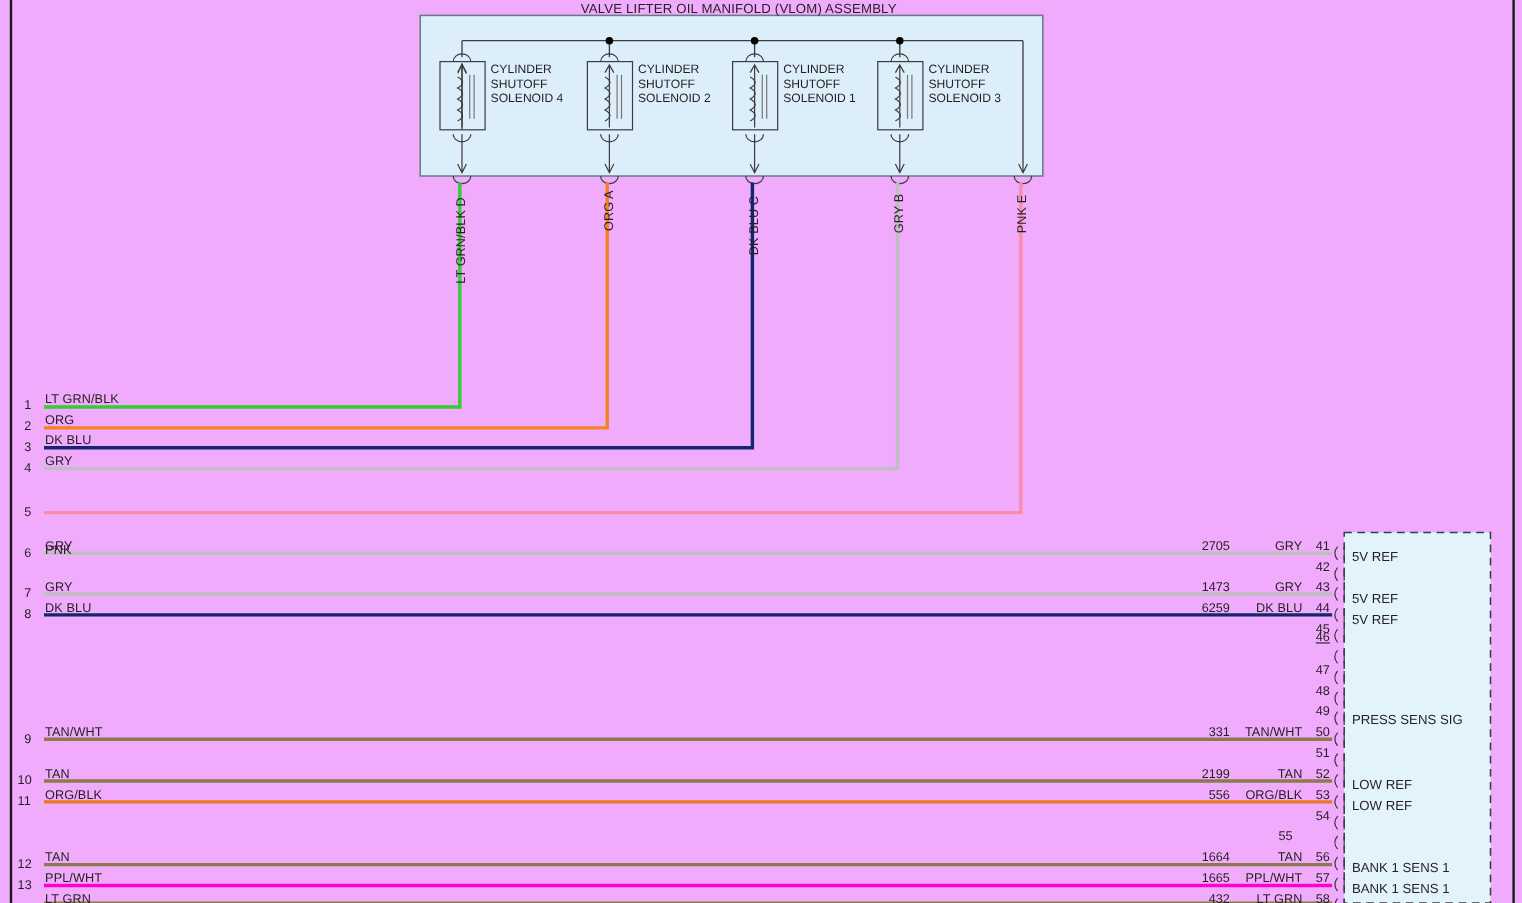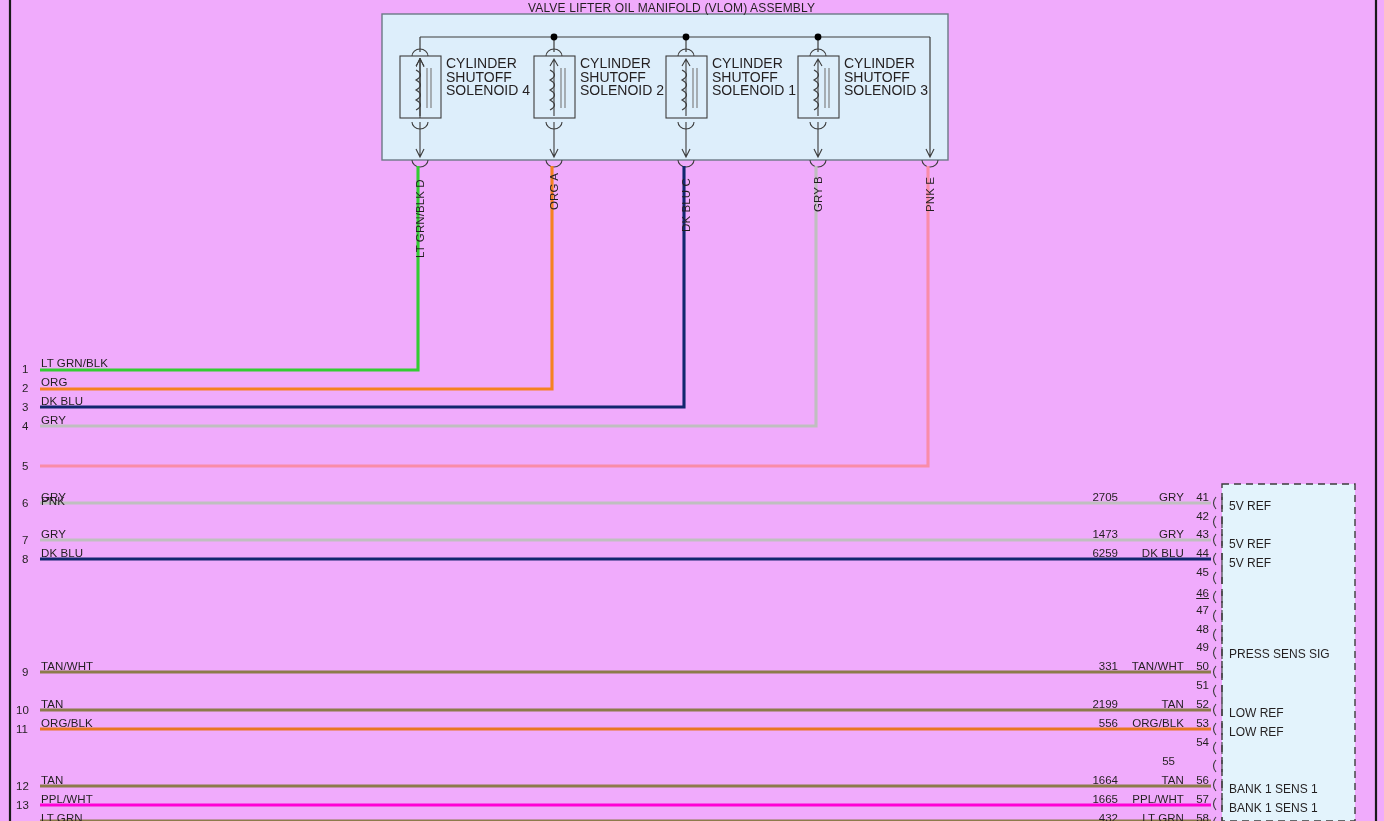--- a/index.html
+++ b/index.html
@@ -3,21 +3,21 @@
 <meta charset="utf-8">
 <style>
   html,body{margin:0;padding:0;background:#ffffff;}
   body{font-family:"Liberation Sans",sans-serif;}
   #page{position:relative;width:1384px;height:821px;overflow:hidden;background:#f0abfc;}
   #page svg{position:absolute;left:0;top:0;}
   .lbl{position:absolute;font-family:"Liberation Sans",sans-serif;color:#231f20;white-space:nowrap;}
   .wirelbl{font-size:11.5px;letter-spacing:.1px;}
   .pinnum{font-size:11.5px;}
   .sig{font-size:12px;}
-  .solname{font-size:14px;line-height:13.5px;}
+  .solname{font-size:11px;line-height:13.5px;}
   .title{font-size:12px;letter-spacing:.15px;}
   .vert{transform-origin:0 0;}
   .rt{text-align:right;}
 </style>
 </head>
 <body>
 
 <div id="page">
 
   <svg width="1384" height="821">
@@ -246,21 +246,21 @@
   <div class="lbl wirelbl rt" style="left:1094px;top:717px;width:90px;">ORG/BLK</div>
   <div class="lbl wirelbl rt" style="left:1094px;top:774px;width:90px;">TAN</div>
   <div class="lbl wirelbl rt" style="left:1094px;top:793px;width:90px;">PPL/WHT</div>
   <div class="lbl wirelbl rt" style="left:1094px;top:812px;width:90px;">LT GRN</div>
 
   <div class="lbl pinnum rt" style="left:1174px;top:491px;width:35px;">41</div>
   <div class="lbl pinnum rt" style="left:1174px;top:510px;width:35px;">42</div>
   <div class="lbl pinnum rt" style="left:1174px;top:528px;width:35px;">43</div>
   <div class="lbl pinnum rt" style="left:1174px;top:547px;width:35px;">44</div>
   <div class="lbl pinnum rt" style="left:1174px;top:566px;width:35px;">45</div>
-  <div class="lbl pinnum rt" style="left:1174px;top:587px;width:35px;text-decoration:underline;">46</div>
+  <div class="lbl pinnum rt" style="left:1174px;top:574px;width:35px;text-decoration:underline;">46</div>
   <div class="lbl pinnum rt" style="left:1174px;top:604px;width:35px;">47</div>
   <div class="lbl pinnum rt" style="left:1174px;top:623px;width:35px;">48</div>
   <div class="lbl pinnum rt" style="left:1174px;top:641px;width:35px;">49</div>
   <div class="lbl pinnum rt" style="left:1174px;top:660px;width:35px;">50</div>
   <div class="lbl pinnum rt" style="left:1174px;top:679px;width:35px;">51</div>
   <div class="lbl pinnum rt" style="left:1174px;top:698px;width:35px;">52</div>
   <div class="lbl pinnum rt" style="left:1174px;top:717px;width:35px;">53</div>
   <div class="lbl pinnum rt" style="left:1174px;top:736px;width:35px;">54</div>
   <div class="lbl pinnum rt" style="left:1140px;top:755px;width:35px;text-align:right;">55</div>
   <div class="lbl pinnum rt" style="left:1174px;top:774px;width:35px;">56</div>

